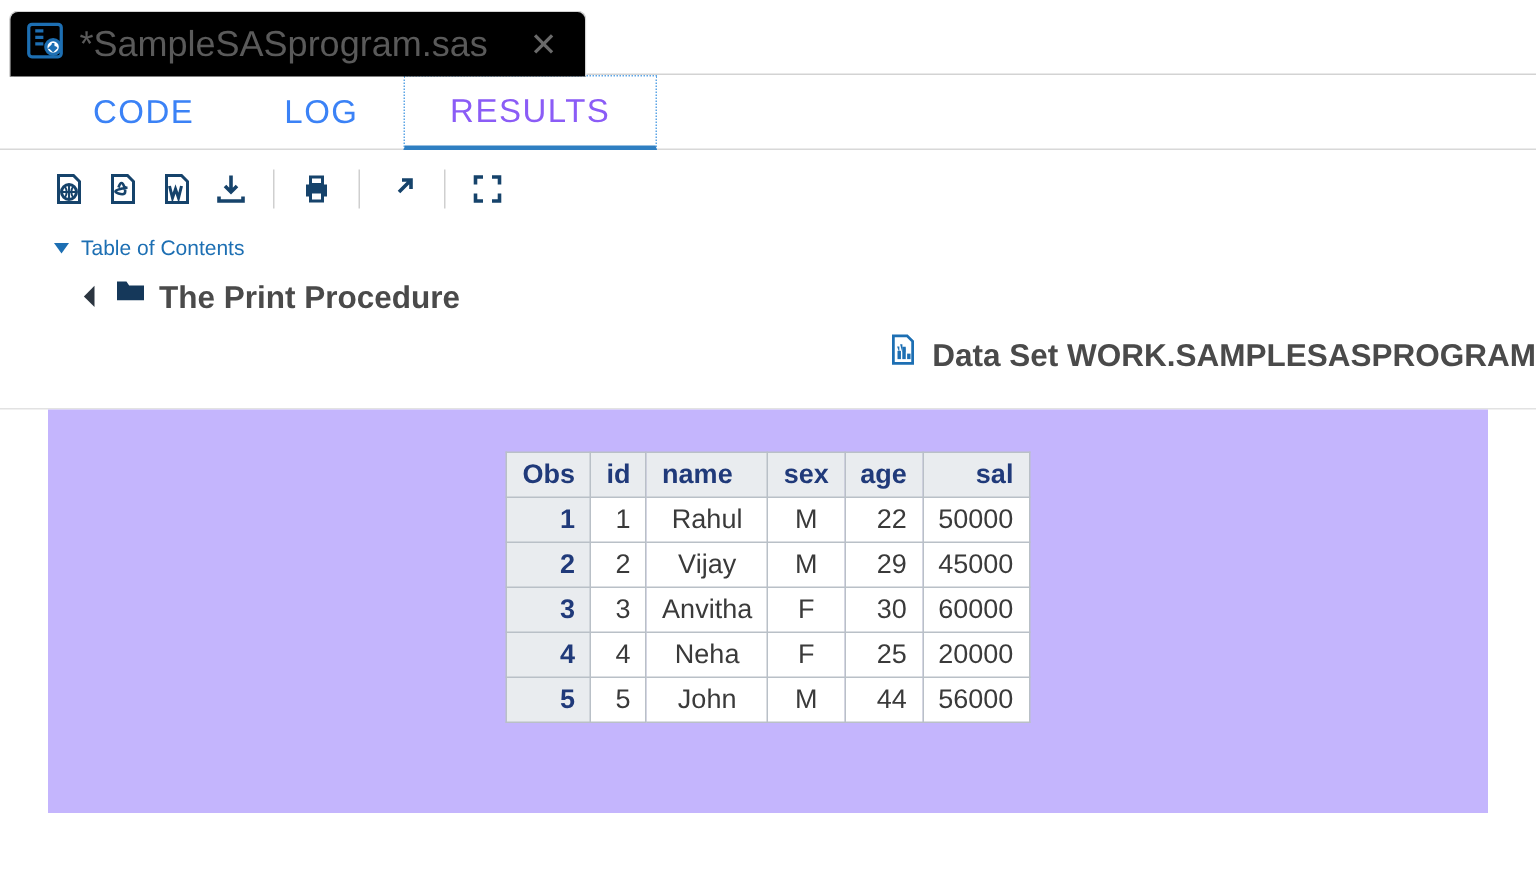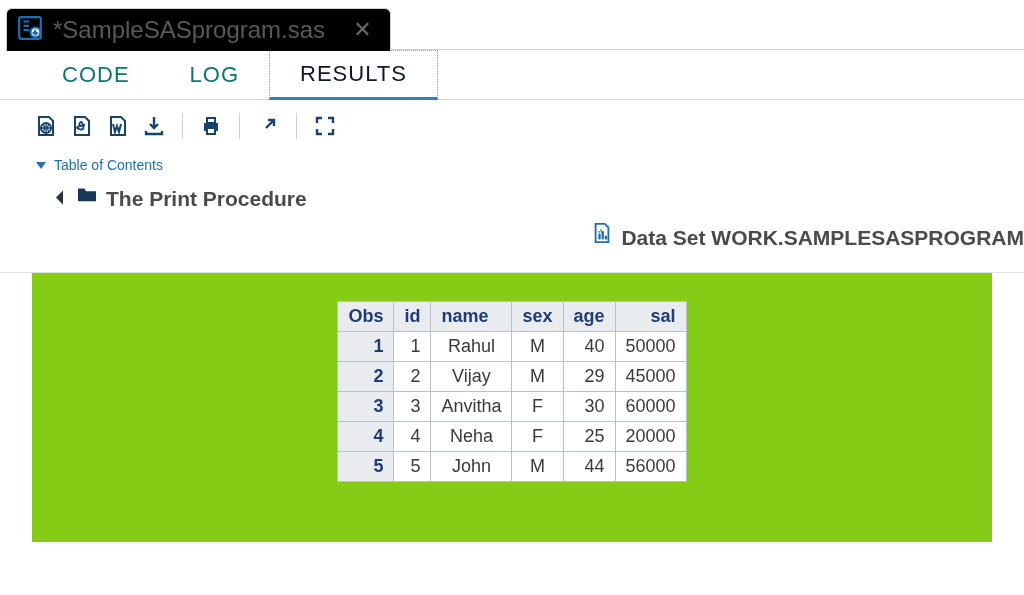--- a/index.html
+++ b/index.html
@@ -63,27 +63,27 @@
     padding-left: 32px;
     height: 50px;
     box-sizing: border-box;
   }
   .subtab {
     display: flex;
     align-items: center;
     justify-content: center;
     padding: 0 30px;
     font-size: 22px;
-    color: #0f766e;
+    color: #3b82f6;
     letter-spacing: 1px;
     font-weight: 400;
     cursor: pointer;
   }
   .subtab.active {
-    color: #0f172a;
+    color: #8b5cf6;
     border: 1px dotted #5ca5e6;
     border-bottom: 3px solid #2f7fc2;
     margin-bottom: -1px;
   }
 
   
   .toolbar {
     display: flex;
     align-items: center;
     gap: 8px;
@@ -133,21 +133,21 @@
   .tree-label {
     font-size: 21px;
     color: #4a4a4a;
     font-weight: bold;
   }
   .folder-icon svg { width: 22px; height: 18px; }
   .dataset-icon svg { width: 22px; height: 22px; }
 
   
   .output-area {
-    background: #84cc16;
+    background: #c4b5fd;
     padding: 28px 0 60px 0;
     display: flex;
     justify-content: center;
     margin-left: 32px;
     margin-right: 32px;
   }
   table.data {
     border-collapse: collapse;
     font-size: 18px;
   }
@@ -291,21 +291,21 @@
         <th>age</th>
         <th>sal</th>
       </tr>
     </thead>
     <tbody>
         <tr>
           <td class="obs">1</td>
           <td class="num">1</td>
           <td>Rahul</td>
           <td>M</td>
-          <td class="num">40</td>
+          <td class="num">22</td>
           <td class="num">50000</td>
         </tr>
         <tr>
           <td class="obs">2</td>
           <td class="num">2</td>
           <td>Vijay</td>
           <td>M</td>
           <td class="num">29</td>
           <td class="num">45000</td>
         </tr>

